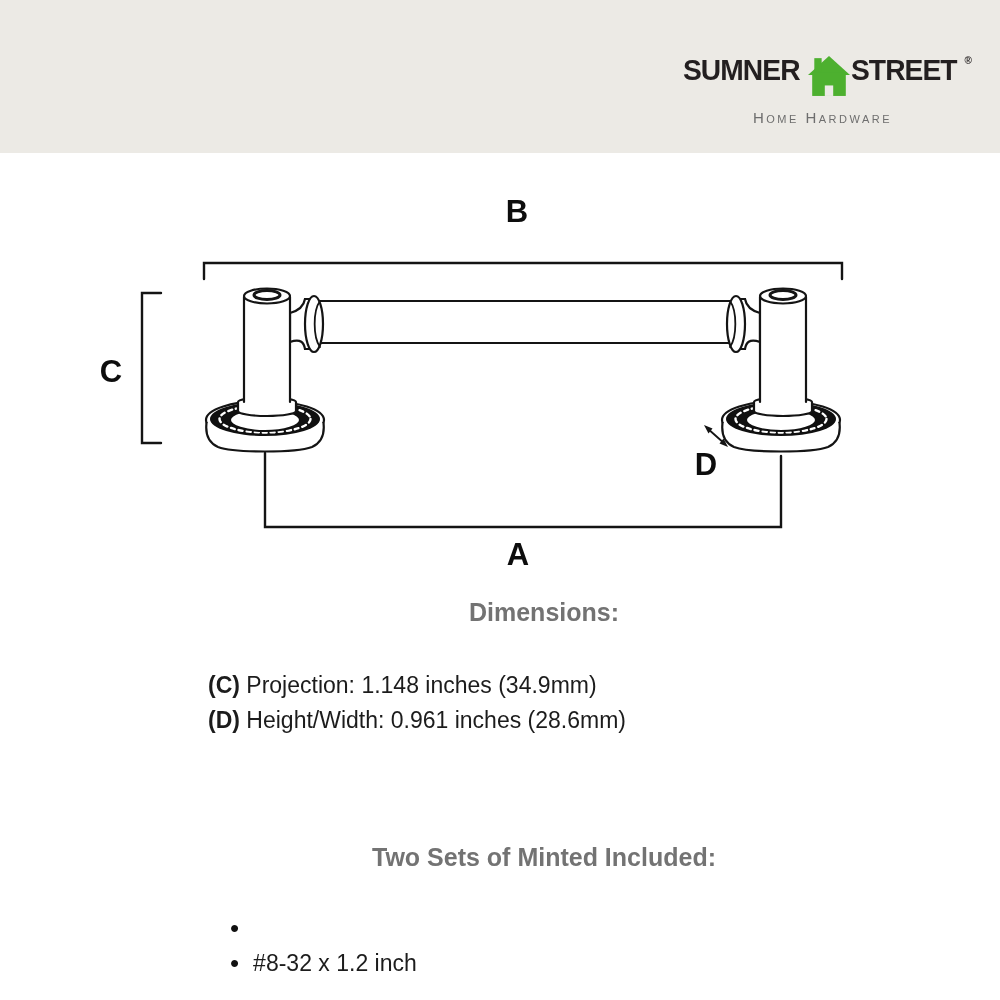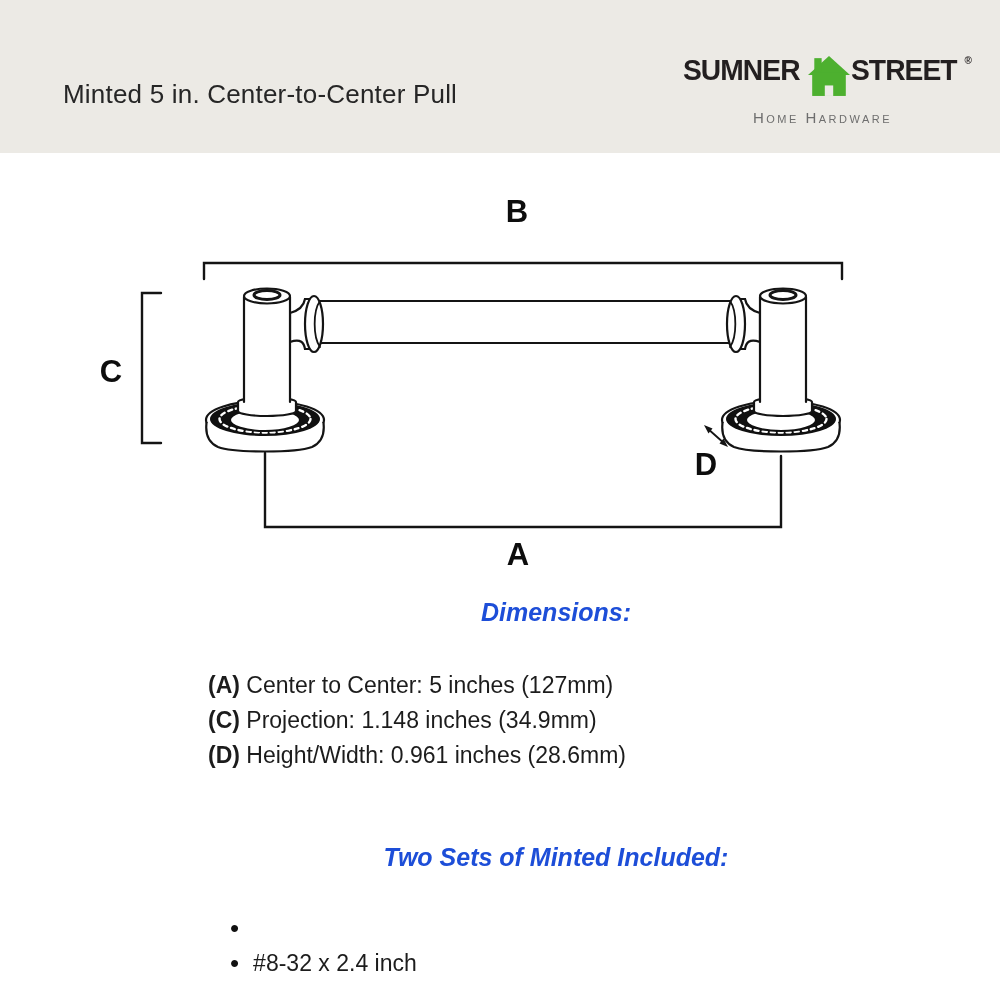--- a/index.html
+++ b/index.html
@@ -17,34 +17,33 @@
   .logo-house { width:42px; height:42px; margin:0 1px -1px 1px; flex:0 0 auto; }
   .logo-reg { font-size:10px; font-weight:700; color:#231F20; margin:0 0 18px 1px; }
   .logo-tagline { margin-top:13px; text-align:center; font-size:15px; color:#6E6E6E;
     letter-spacing:2.5px; font-variant:small-caps; width:215px; margin-left:32px; }
 
   
   .diagram { position:absolute; left:0; top:155px; width:1000px; height:430px; }
   .dimlabel { font-family:"Liberation Sans", sans-serif; font-weight:700; font-size:31px; fill:#0d0d0d; }
 
   
-  .section-heading { position:absolute; left:556px; transform:translateX(-50%);
-    font-size:25px; font-weight:700; color:#1d4ed8; white-space:nowrap;font-style:italic; }
+  .section-heading { position:absolute; left:544px; transform:translateX(-50%);
+    font-size:25px; font-weight:700; color:#737373; white-space:nowrap; }
   .dim-list { position:absolute; left:208px; top:668px; font-size:23px; color:#1c1c1c; }
   .dim-row { height:35px; line-height:35px; white-space:nowrap; }
   .dim-key { font-weight:700; }
   .screw-list { position:absolute; left:230px; top:911px; font-size:23px; color:#1c1c1c; }
   .screw-row { height:35px; line-height:35px; white-space:nowrap; display:flex; align-items:center; }
   .bullet { font-size:26px; margin-right:14px; color:#111; }
 </style>
 </head>
 <body>
 
 <div class="header">
-  <div class="title">Minted 5 in. Center-to-Center Pull</div>
 
   <div class="logo">
     <div class="logo-row">
       <span class="logo-word">SUMNER</span>
       <svg class="logo-house" viewBox="0 0 40 40">
         <polygon points="20,1 40,19 0,19" fill="#4DB02F"></polygon>
         <rect x="6" y="3" width="7" height="13" fill="#4DB02F"></rect>
         <rect x="4" y="17" width="32" height="22" fill="#4DB02F"></rect>
         <rect x="16" y="29" width="8" height="10" fill="#ECEAE5"></rect>
       </svg>
@@ -140,36 +139,32 @@
   <text class="dimlabel" x="111" y="227" text-anchor="middle">C</text>
   <text class="dimlabel" x="518" y="410" text-anchor="middle">A</text>
   <text class="dimlabel" x="706" y="320" text-anchor="middle">D</text>
 </svg>
 </div>
 
 <div class="section-heading" style="top:598px;">Dimensions:</div>
 
 <div class="dim-list">
   <div class="dim-row">
-    <span class="dim-key">(A)</span>
-    <span>Center to Center: 5 inches (127mm)</span>
-  </div>
-  <div class="dim-row">
     <span class="dim-key">(C)</span>
     <span>Projection: 1.148 inches (34.9mm)</span>
   </div>
   <div class="dim-row">
     <span class="dim-key">(D)</span>
     <span>Height/Width: 0.961 inches (28.6mm)</span>
   </div>
 </div>
 
 <div class="section-heading" style="top:843px;">Two Sets of Minted Included:</div>
 
 <div class="screw-list">
   <div class="screw-row">
     <span class="bullet">•</span>
   </div>
   <div class="screw-row">
     <span class="bullet">•</span>
-    <span>#8-32 x 2.4 inch</span>
+    <span>#8-32 x 1.2 inch</span>
   </div>
 </div>
 
 </body></html>

